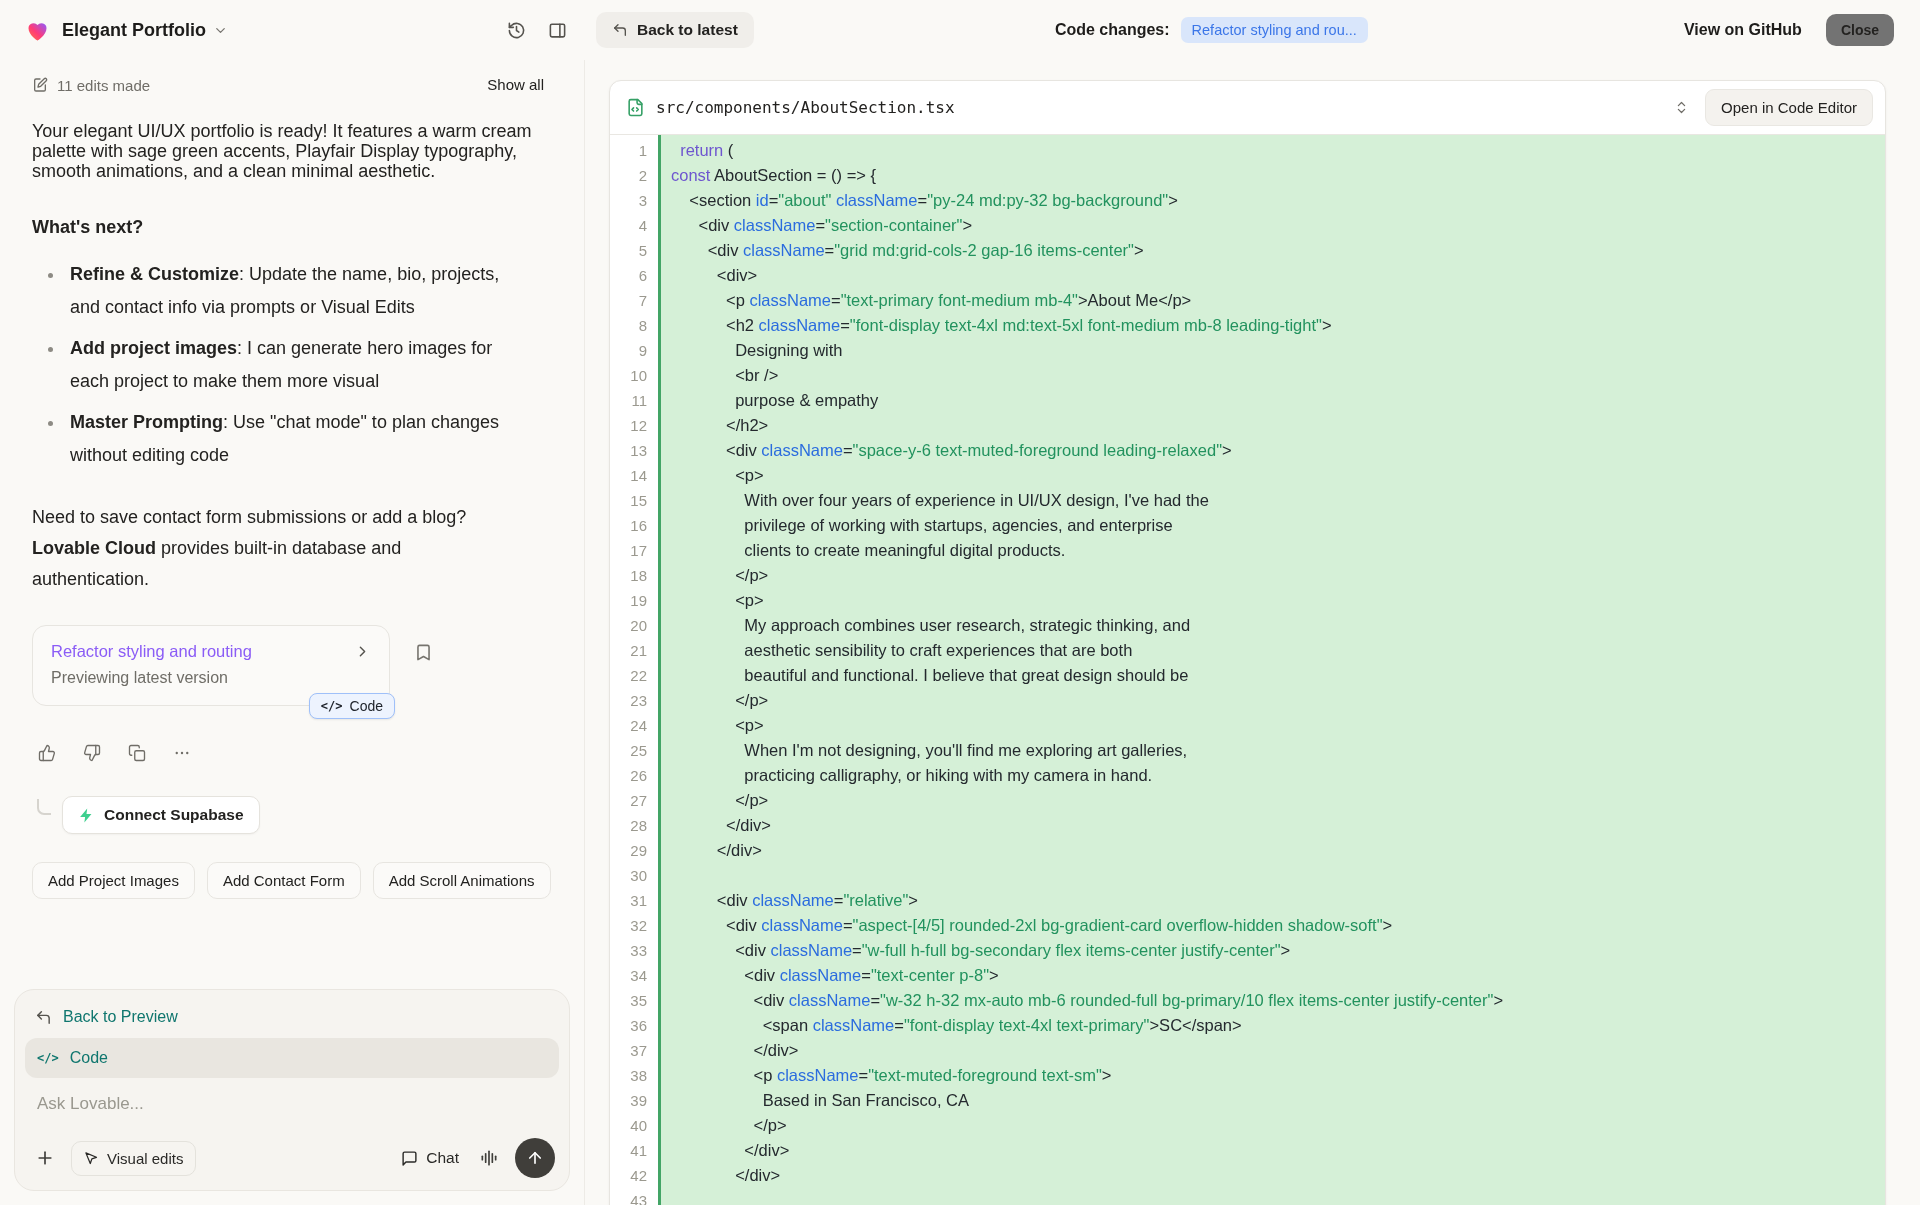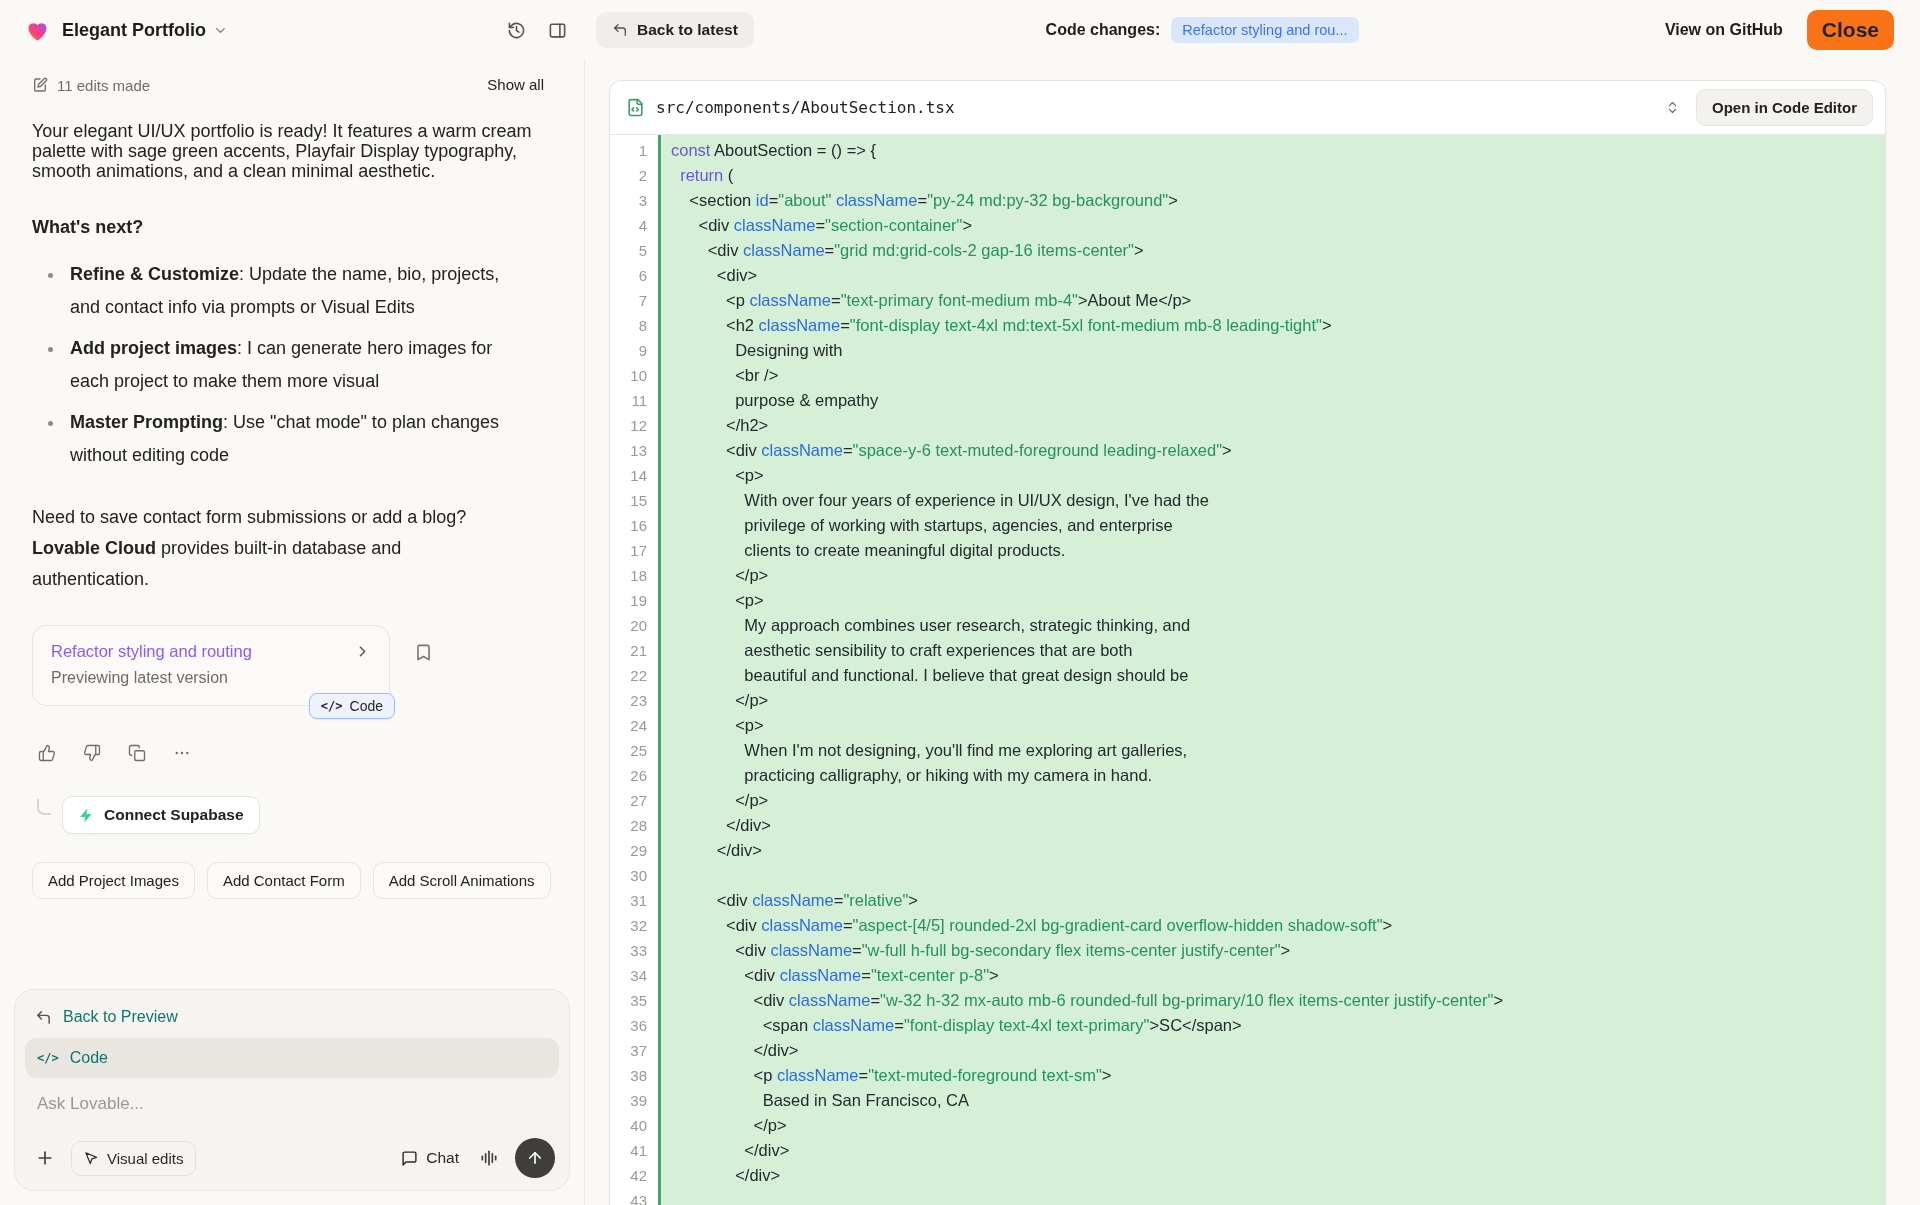--- a/index.html
+++ b/index.html
@@ -30,21 +30,21 @@
   .back-latest{margin-left:11px;display:flex;align-items:center;gap:9px;background:#f0eeea;border-radius:10px;
     padding:9px 16px;font-size:15.5px;font-weight:600;color:#232220;}
   .tb-spacer1{flex:1;}
   .code-changes{display:flex;align-items:center;gap:11px;}
   .cc-label{font-size:16px;font-weight:600;color:#1e1d1b;}
   .cc-badge{background:var(--badge-blue-bg);color:var(--badge-blue-text);font-size:14.5px;font-weight:500;
     padding:5px 11px;border-radius:7px;}
   .tb-spacer2{flex:1.05;}
   .tb-right{display:flex;align-items:center;gap:24px;}
   .gh-link{font-size:16px;font-weight:600;color:#1e1d1b;}
-  .close-btn{font-size:21px;font-weight:600;background:#f97316;border-radius:10px;padding:8px 15px;}
+  .close-btn{font-size:14px;font-weight:600;background:#737373;border-radius:10px;padding:8px 15px;}
 
   
   .main{display:flex;height:1145px;}
   .chat-panel{width:585px;flex:none;display:flex;flex-direction:column;border-right:1px solid #edebe6;
     background:#faf9f6;overflow:hidden;}
   .msgs{flex:1;overflow:hidden;padding:10px 30px 0 32px;}
 
   
   .edits-row{display:flex;align-items:center;gap:9px;color:#6f6d67;font-size:15px;margin-bottom:22px;}
   .edits-row .lbl{margin-top:1px;}
@@ -108,21 +108,21 @@
   .editor-area{flex:1;padding:20px 34px 0 24px;overflow:hidden;}
   .editor-panel{background:#ffffff;border:1px solid #e7e5e0;border-radius:12px;height:1200px;
     overflow:hidden;box-shadow:0 1px 3px rgba(0,0,0,.05);display:flex;flex-direction:column;}
   .ed-header{height:54px;flex:none;display:flex;align-items:center;gap:11px;padding:0 12px 0 16px;
     border-bottom:1px solid #e9e7e2;}
   .file-icon{color:#35a066;}
   .filename{font-family:"DejaVu Sans Mono","Liberation Mono",monospace;font-size:16px;color:#232220;}
   .ed-right{margin-left:auto;display:flex;align-items:center;gap:10px;}
   .unfold-btn{width:28px;height:28px;display:flex;align-items:center;justify-content:center;color:#6f6d67;border-radius:7px;}
   .open-editor-btn{background:#f4f2ee;border:1px solid #e9e7e2;border-radius:9px;padding:9px 15px;
-    font-size:15px;font-weight:700;color:#232220;}
+    font-size:15px;font-weight:400;color:#232220;}
   .code-wrap{flex:1;display:flex;overflow:hidden;
     font-family:"DejaVu Sans Mono","Liberation Mono",monospace;font-size:16.5px;line-height:25px;}
   .gutter{width:48px;flex:none;text-align:right;padding:3px 11px 0 0;color:#9b998f;font-size:15px;background:#ffffff;}
   .gutter .ln{height:25px;}
   .code-col{flex:1;background:var(--diff-add-bg);border-left:3px solid var(--diff-add-border);
     padding:3px 0 0 10px;overflow:hidden;color:#24292e;}
   .code-col .cl{height:25px;white-space:pre;}
   .k{color:var(--syntax-keyword);}
   .a{color:var(--syntax-attr);}
   .s{color:var(--syntax-string);}
@@ -417,22 +417,22 @@
             <div class="ln">36</div>
             <div class="ln">37</div>
             <div class="ln">38</div>
             <div class="ln">39</div>
             <div class="ln">40</div>
             <div class="ln">41</div>
             <div class="ln">42</div>
             <div class="ln">43</div>
           </div>
         <div class="code-col">
+            <div class="cl">  <span class="k">return</span> (</div>
             <div class="cl"><span class="k">const</span> AboutSection = () =&gt; {</div>
-            <div class="cl">  <span class="k">return</span> (</div>
             <div class="cl">    &lt;section <span class="a">id</span>=<span class="s">"about"</span> <span class="a">className</span>=<span class="s">"py-24 md:py-32 bg-background"</span>&gt;</div>
             <div class="cl">      &lt;div <span class="a">className</span>=<span class="s">"section-container"</span>&gt;</div>
             <div class="cl">        &lt;div <span class="a">className</span>=<span class="s">"grid md:grid-cols-2 gap-16 items-center"</span>&gt;</div>
             <div class="cl">          &lt;div&gt;</div>
             <div class="cl">            &lt;p <span class="a">className</span>=<span class="s">"text-primary font-medium mb-4"</span>&gt;About Me&lt;/p&gt;</div>
             <div class="cl">            &lt;h2 <span class="a">className</span>=<span class="s">"font-display text-4xl md:text-5xl font-medium mb-8 leading-tight"</span>&gt;</div>
             <div class="cl">              Designing with</div>
             <div class="cl">              &lt;br /&gt;</div>
             <div class="cl">              purpose &amp; empathy</div>
             <div class="cl">            &lt;/h2&gt;</div>

